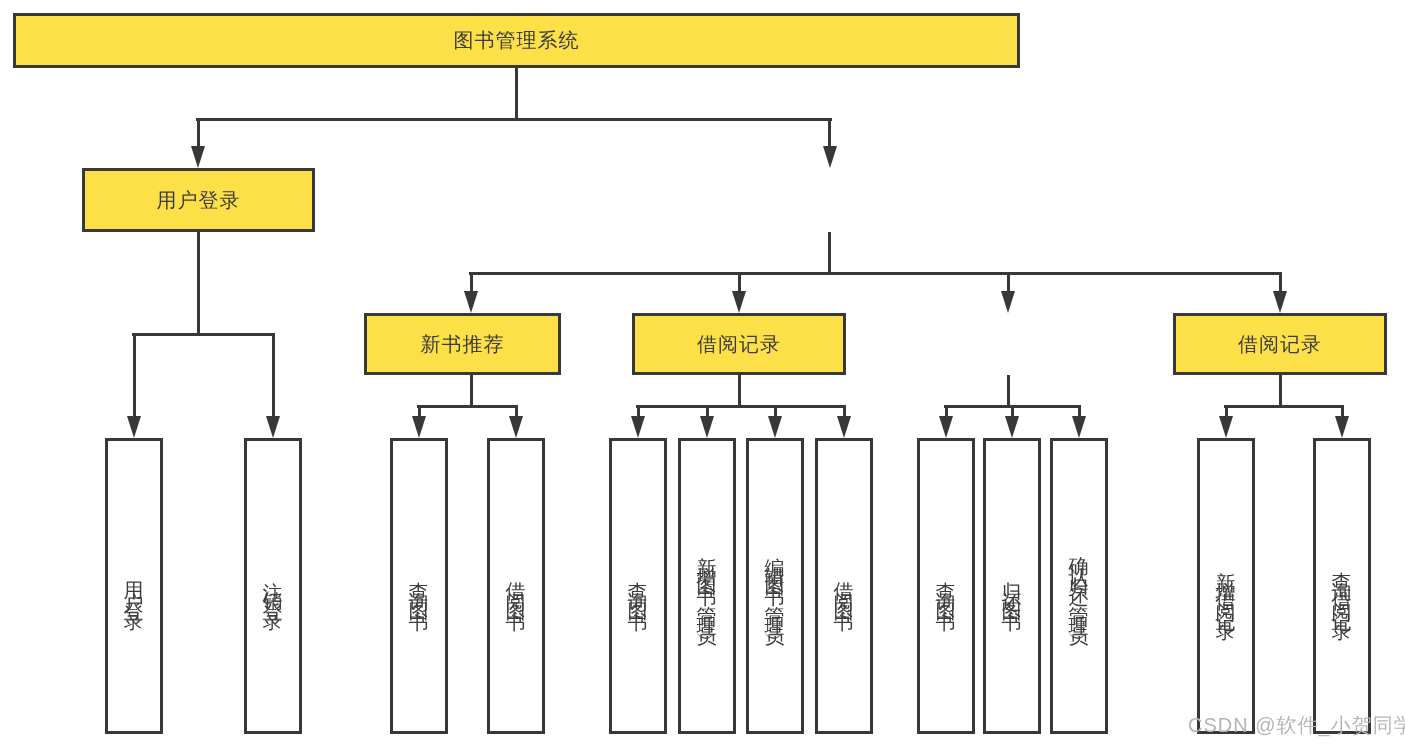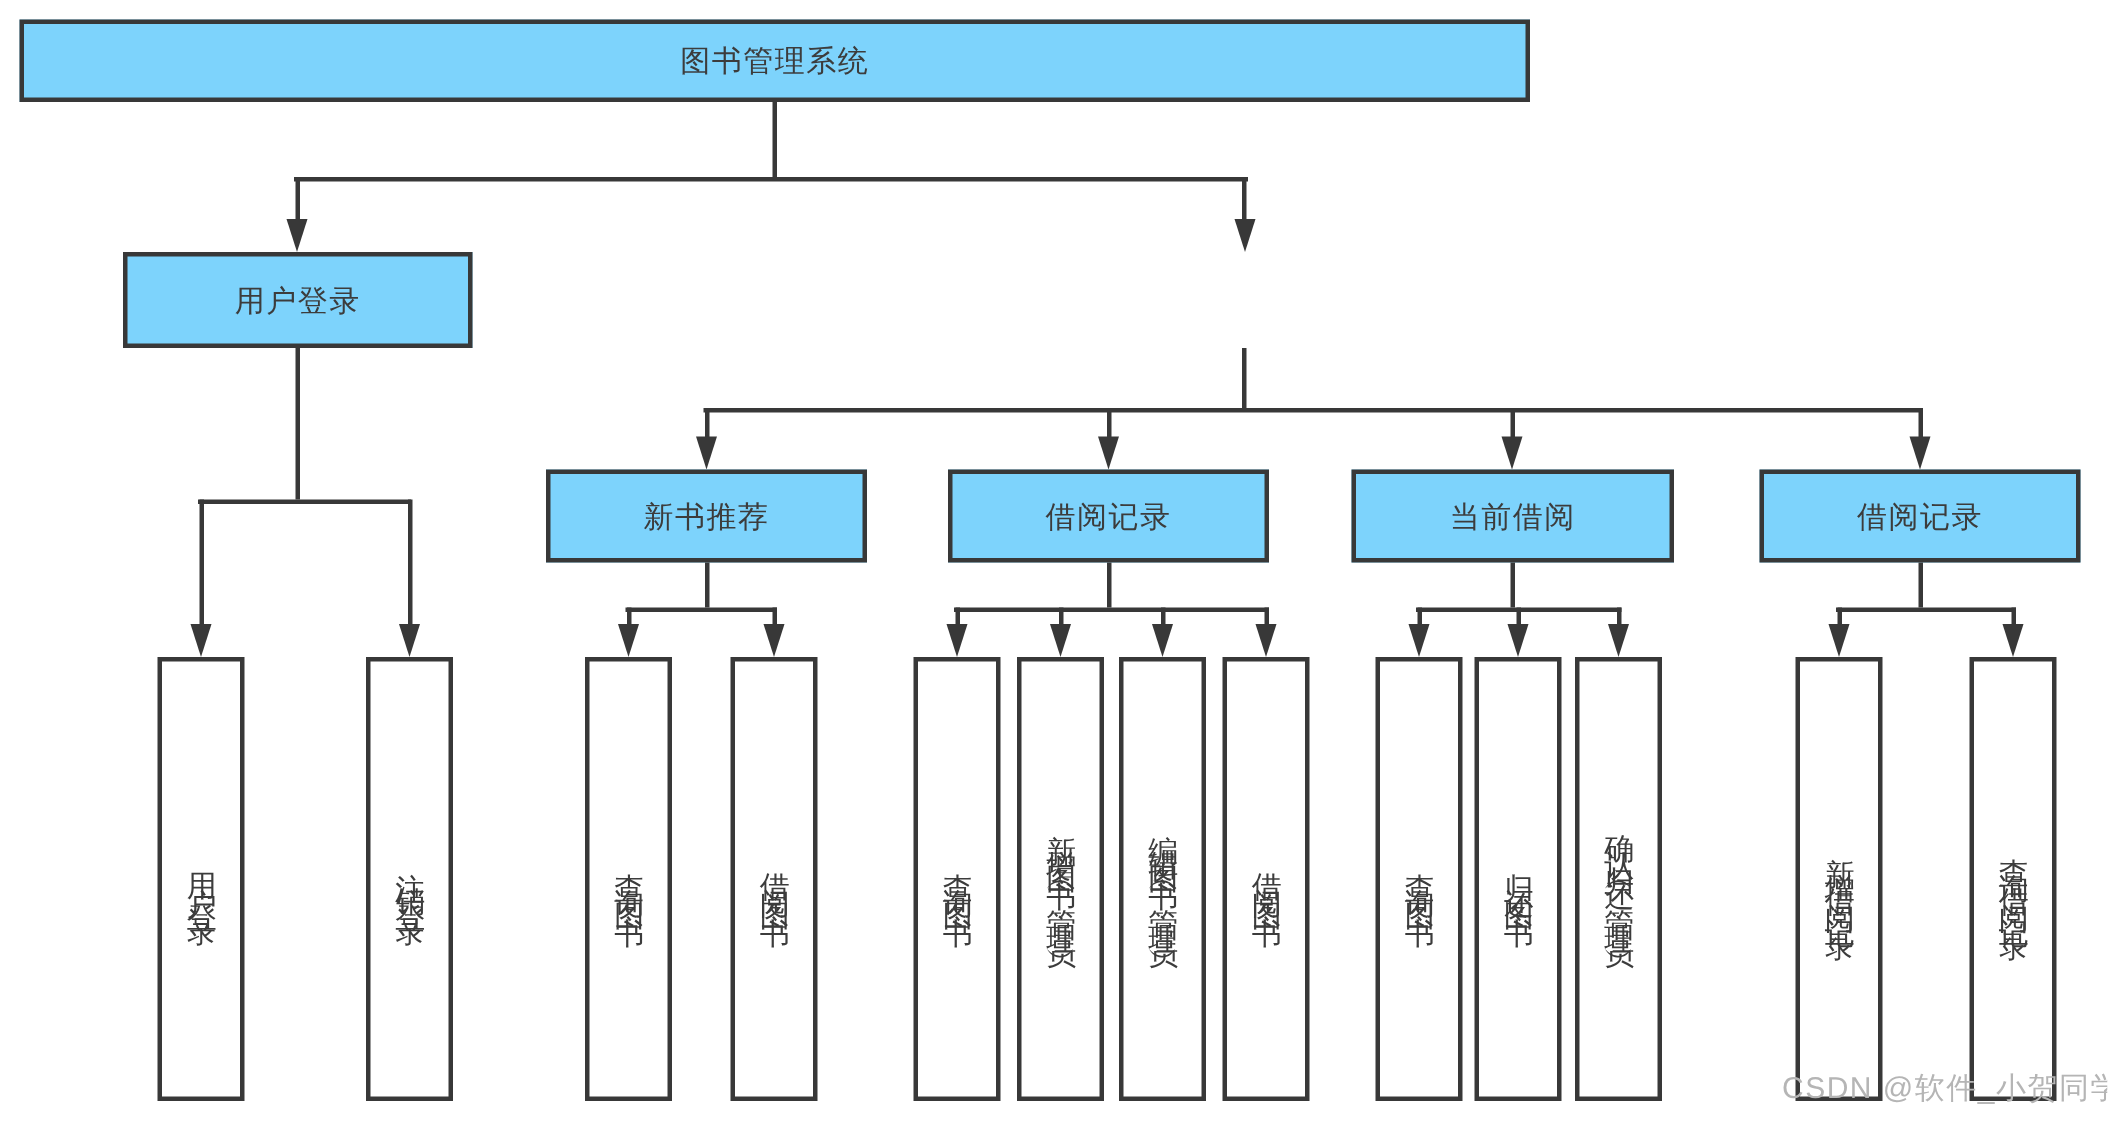--- a/index.html
+++ b/index.html
@@ -14,21 +14,21 @@
   .canvas {
     position: relative;
     width: 1405px;
     height: 747px;
     background: var(--bg);
     overflow: hidden;
   }
   .box {
     position: absolute;
     border: 3px solid var(--line);
-    background: #7dd3fc;
+    background: #fde047;
     display: flex;
     align-items: center;
     justify-content: center;
     color: var(--text);
     font-size: 20px;
     letter-spacing: 1px;
     white-space: nowrap;
   }
   .leaf {
     position: absolute;
@@ -101,28 +101,25 @@
   <div class="hl" style="left:469px; top:272px; width:812px;"></div>
   <div class="vl" style="left:470px; top:272px; height:22px;"></div>
   <div class="arrow" style="left:464px; top:291px;"></div>
   <div class="vl" style="left:738px; top:272px; height:22px;"></div>
   <div class="arrow" style="left:732px; top:291px;"></div>
   <div class="vl" style="left:1007px; top:272px; height:22px;"></div>
   <div class="arrow" style="left:1001px; top:291px;"></div>
   <div class="vl" style="left:1279px; top:272px; height:22px;"></div>
   <div class="arrow" style="left:1273px; top:291px;"></div>
 
-  <div class="box" style="left:364px; top:313px; width:214px; height:62px;">
+  <div class="box" style="left:364px; top:313px; width:197px; height:62px;">
     <span>新书推荐</span>
   </div>
   <div class="box" style="left:632px; top:313px; width:214px; height:62px;">
     <span>借阅记录</span>
-  </div>
-  <div class="box" style="left:901px; top:313px; width:215px; height:62px;">
-    <span>当前借阅</span>
   </div>
   <div class="box" style="left:1173px; top:313px; width:214px; height:62px;text-align:center;">
     <span>借阅记录</span>
   </div>
 
   <div class="vl" style="left:470px; top:375px; height:30px;"></div>
   <div class="hl" style="left:417px; top:405px; width:101px;"></div>
   <div class="vl" style="left:418px; top:405px; height:13px;"></div>
   <div class="arrow" style="left:412px; top:416px;"></div>
   <div class="vl" style="left:515px; top:405px; height:13px;"></div>

